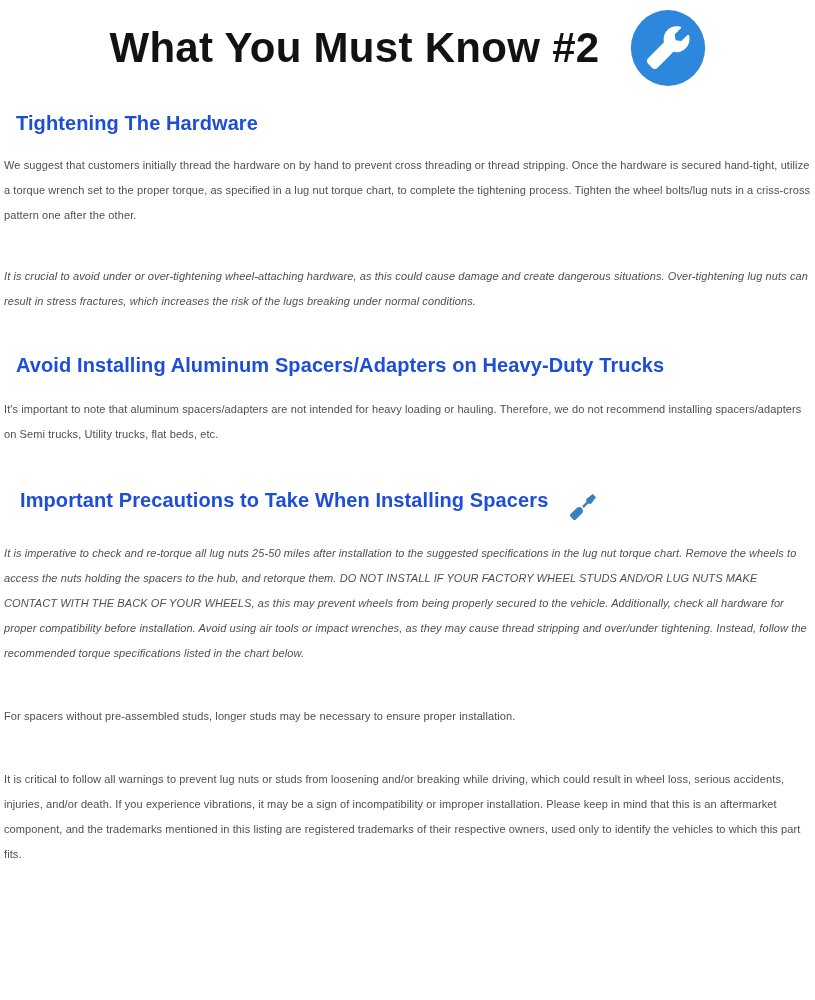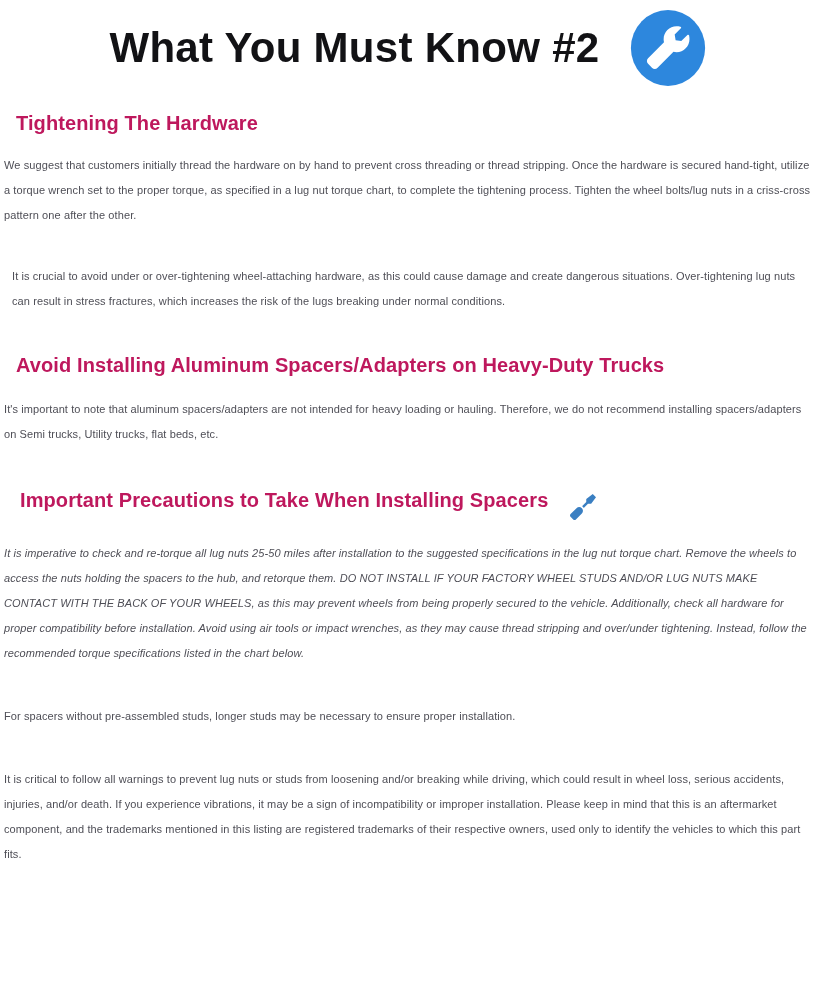--- a/index.html
+++ b/index.html
@@ -28,40 +28,40 @@
     margin: 0;
     letter-spacing: 0.3px;
     white-space: nowrap;
   }
   .hdr-icon svg { width: 76px; height: 78px; display: block; }
 
   
   h2 {
     font-size: 20px;
     font-weight: 700;
-    color: #be185d;
+    color: #1d4ed8;
     margin: 0;
     letter-spacing: 0.1px;
   }
   .h-tightening   { margin: 16px 0 0 16px; }
   .h-aluminum     { margin: 40px 0 0 16px; }
   .h-precautions  { margin: 42px 0 0 20px; display: flex; align-items: flex-start; gap: 22px; }
   .h-precautions svg { width: 26px; height: 30px; flex: 0 0 auto; transform: translateY(3px); }
 
   
   p {
     font-size: 11px;
     line-height: 25px;
     color: #4e4e56;
     margin: 0;
     padding: 0 2px 0 4px;
     letter-spacing: 0.1px;
   }
   .p-after-h   { margin: 18px 0 0 0; }
-  .p-gap       { margin: 36px 0 0 8px; }
+  .p-gap       { margin: 36px 0 0 0; font-style: italic; }
   .p-after-h2  { margin: 20px 0 0 0; }
   .p-after-h3  { margin: 22px 0 0 0; font-style: italic; }
   .p-gap-lg    { margin: 38px 0 0 0; }
 </style>
 </head>
 <body>
 
 <div class="page">
 
   <header class="hdr">

